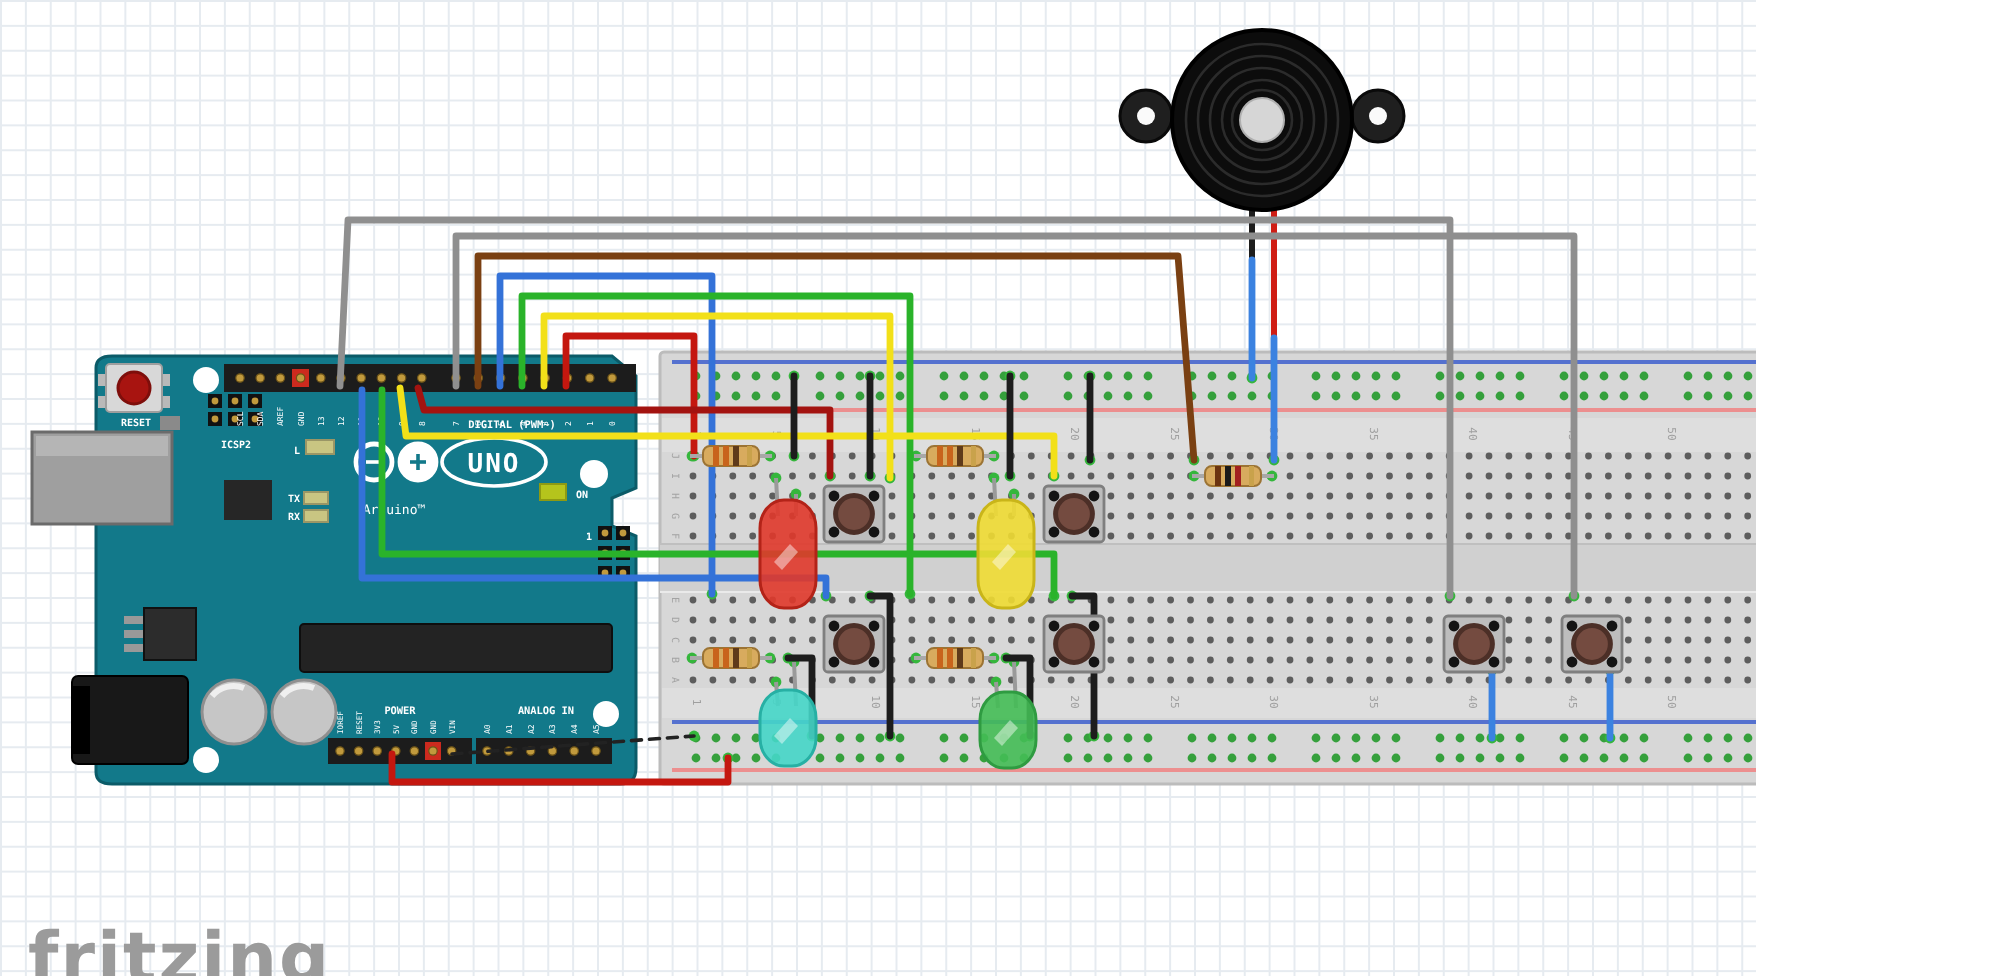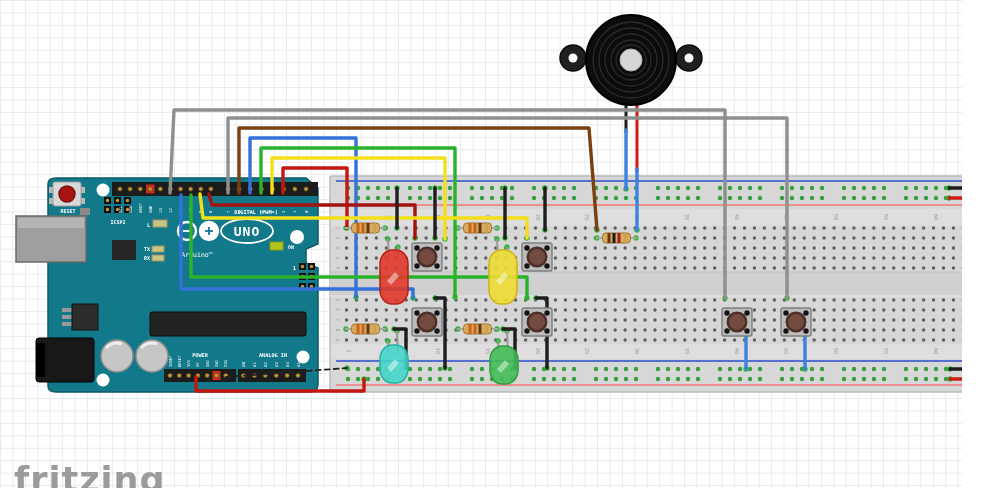--- a/index.html
+++ b/index.html
@@ -1,17 +1,17 @@
 <!DOCTYPE html>
 <html><head>
 <meta charset="utf-8">
 <style>
   html,body{margin:0;padding:0;background:#fff;}
   .canvas{
-    position:relative;width:962px;height:488px;overflow:hidden;
+    position:relative;width:878px;height:488px;overflow:hidden;
     background-color:#ffffff;
     background-image:
       linear-gradient(to right, #e6ebf0 1px, transparent 1px),
       linear-gradient(to bottom, #e6ebf0 1px, transparent 1px);
     background-size:12.45px 12.45px;
     font-family:"DejaVu Sans", sans-serif;
   }
   svg{position:absolute;left:0;top:0;}
   .logo{
     position:absolute;left:14px;top:460px;

